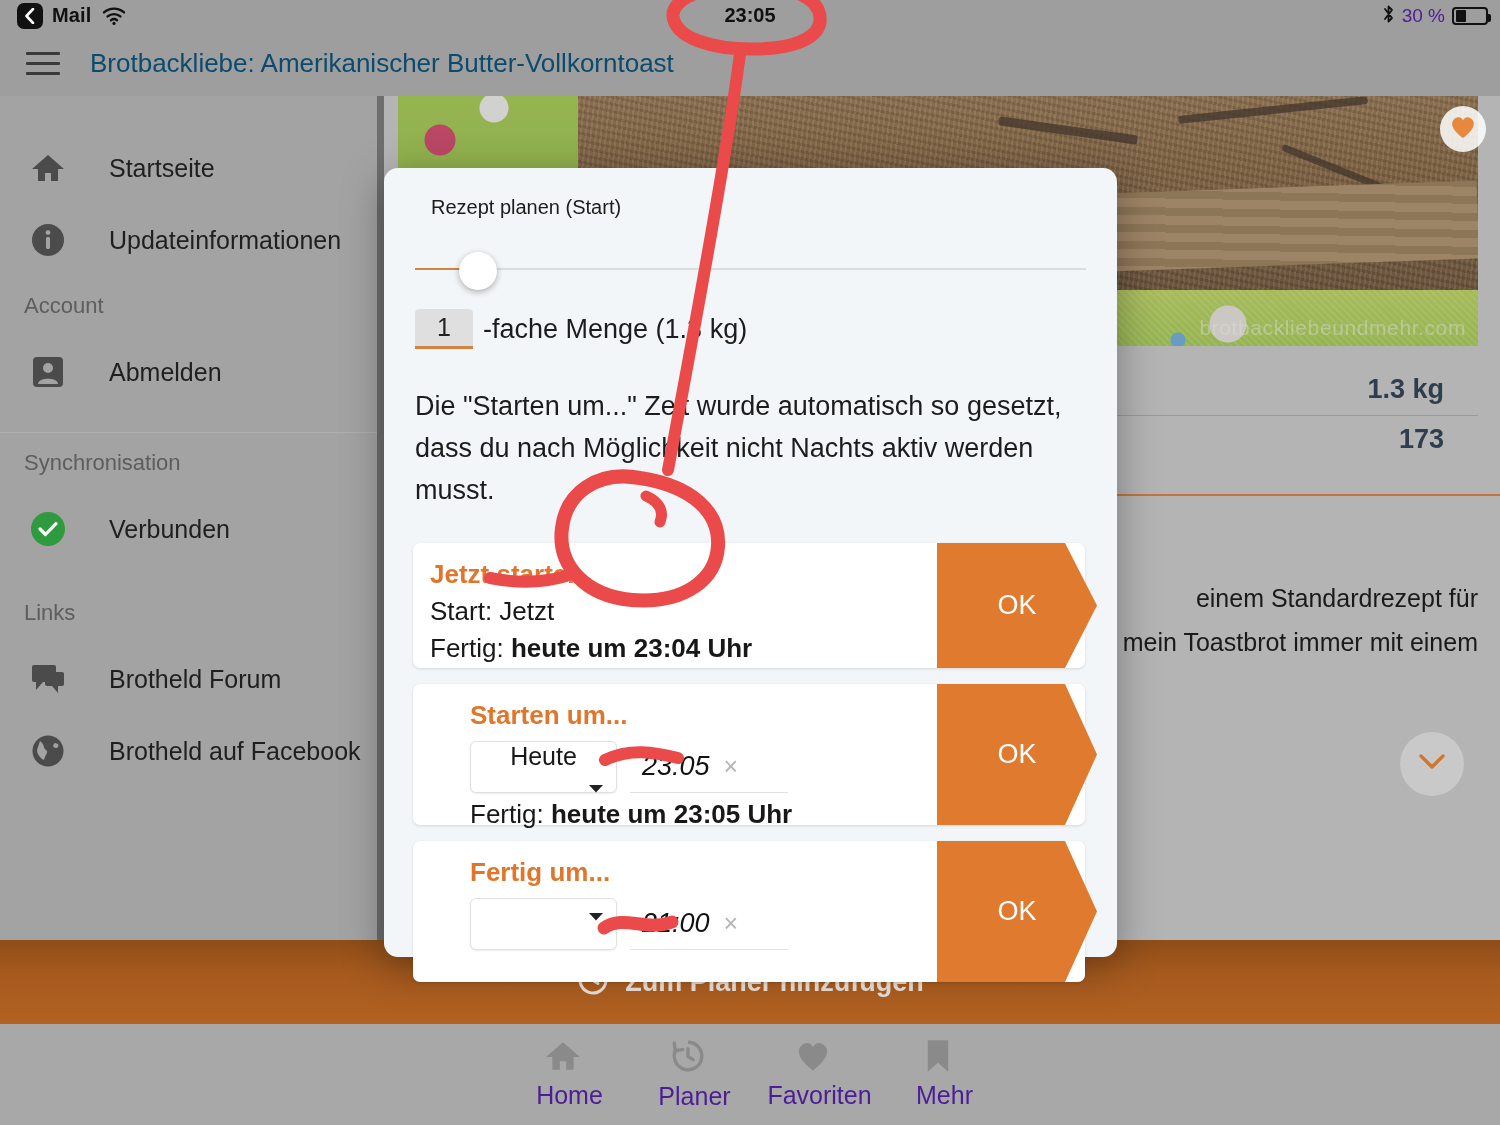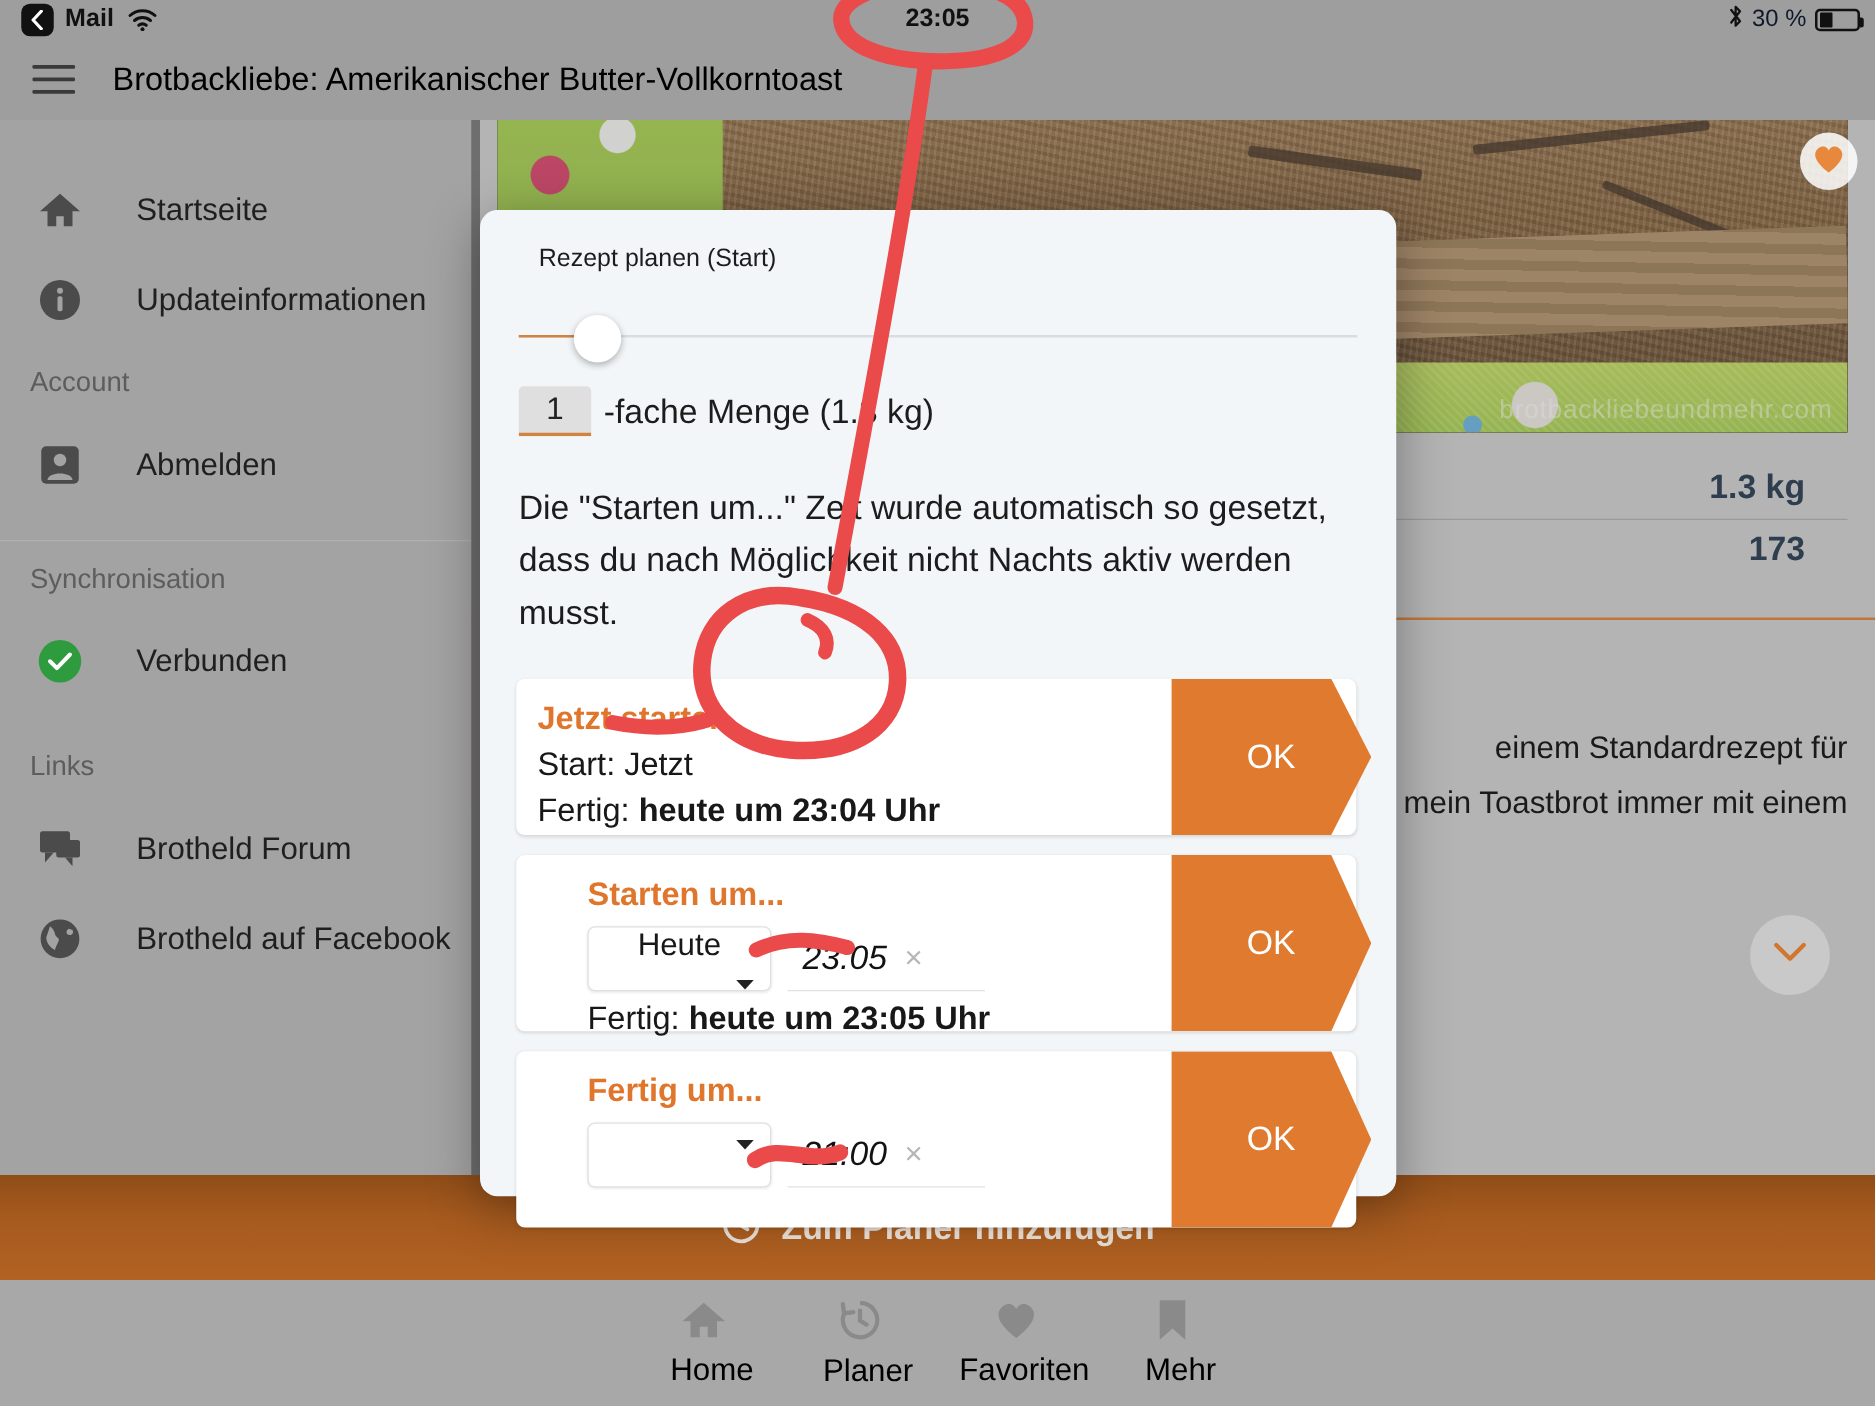--- a/index.html
+++ b/index.html
@@ -26,40 +26,40 @@
   .sb-mail { font-size: 20px; font-weight: 600; color: #111; letter-spacing: .1px; }
   .sb-wifi { margin-left: 2px; display: flex; align-items: flex-end; }
   .sb-center {
     position: absolute; left: 0; right: 0; text-align: center;
     font-size: 20px; font-weight: 600; color: #111;
   }
   .sb-right {
     margin-left: auto; display: flex; align-items: center; gap: 7px;
     padding-right: 12px;
   }
-  .sb-batt-pct { font-size: 19px; color: #0f172a; }
+  .sb-batt-pct { font-size: 19px; color: #4c1d95; }
   .batt {
     width: 36px; height: 18px; border: 2px solid #111; border-radius: 4px;
     position: relative; display: flex; align-items: center;
   }
   .batt::after {
     content:""; position:absolute; right:-5px; top:5px; width:3px; height:8px;
     background:#111; border-radius: 0 2px 2px 0;
   }
   .batt-fill { height: 12px; background: #111; margin-left: 2px; border-radius: 1px; }
 
   
   .appbar {
     position: absolute; top: 31px; left: 0; width: 1500px; height: 65px;
     background: #9e9e9e; display: flex; align-items: center; z-index: 5;
   }
   .hamburger { margin-left: 26px; width: 34px; display: flex; flex-direction: column; gap: 7px; }
   .hamburger span { display: block; height: 3px; background: #3a3a3a; border-radius: 1px; }
   .appbar-title {
-    margin-left: 30px; font-size: 26px; color: #000000; white-space: nowrap;
+    margin-left: 30px; font-size: 26px; color: #0c4a6e; white-space: nowrap;
   }
 
   
   .sidebar {
     position: absolute; top: 96px; left: 0; width: 377px; height: 844px;
     background: #a3a3a3; z-index: 3;
   }
   .nav-item {
     display: flex; align-items: center; height: 72px; padding-left: 26px;
   }
@@ -175,21 +175,21 @@
   
   .tabbar {
     position: absolute; top: 1024px; left: 0; width: 1500px; height: 101px;
     background: #a8a8a8; display: flex; align-items: center;
     justify-content: center; gap: 0; z-index: 3;
   }
   .tab {
     width: 125px; display: flex; flex-direction: column; align-items: center; gap: 4px;
     color: #868686;
   }
-  .tab-label { font-size: 25px; color: #000000; margin-left: 14px; }
+  .tab-label { font-size: 25px; color: #4c1d95; margin-left: 14px; }
   .dialog {
     position: absolute; left: 384px; top: 168px; width: 733px; height: 789px;
     background: #f3f6f8; border-radius: 14px; z-index: 8;
     box-shadow: 0 10px 42px rgba(0,0,0,.34);
   }
   .dlg-title { font-size: 20px; color: #1c1c1c; padding: 28px 0 0 31px; margin-left: 16px; }
   .slider-row { position: relative; margin: 38px 31px 0 31px; height: 26px; }
   .slider-track {
     position: absolute; left: 0; right: 0; top: 11px; height: 2px; background: #d9dde0;
   }

